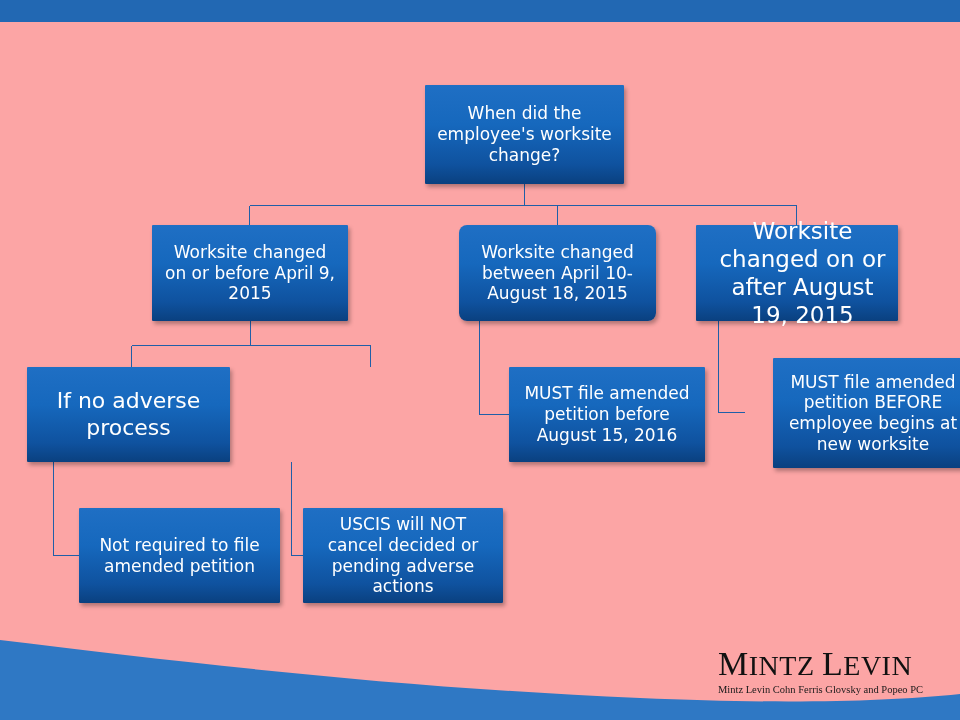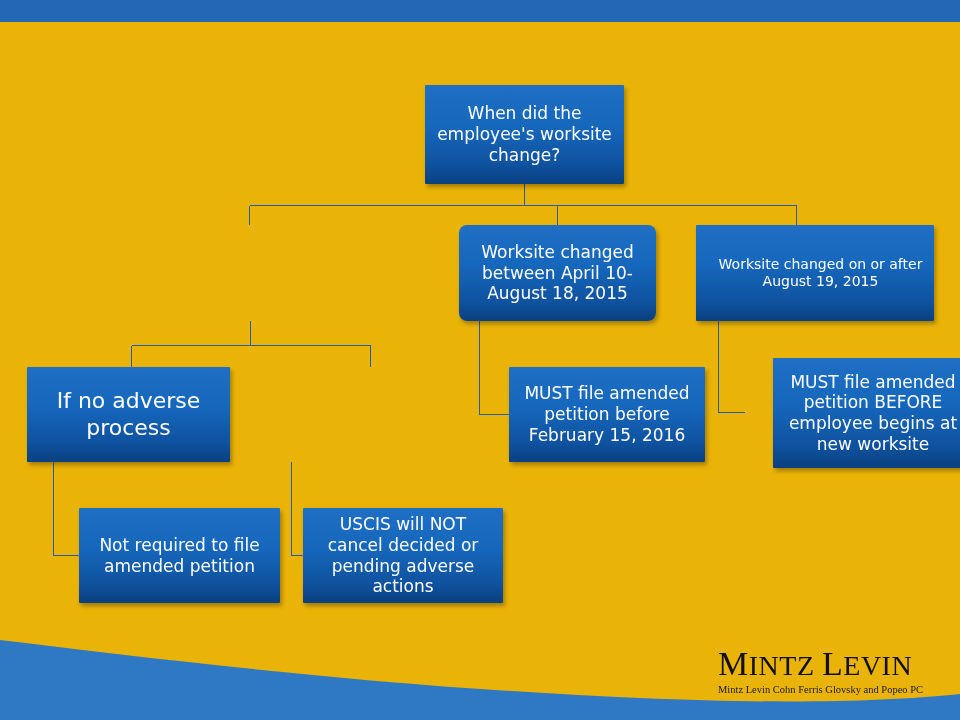--- a/index.html
+++ b/index.html
@@ -5,21 +5,21 @@
   html, body {
     margin: 0;
     padding: 0;
     background: #ffffff;
   }
   #slide {
     position: relative;
     width: 960px;
     height: 720px;
     overflow: hidden;
-    background: #eab308;
+    background: #fca5a5;
     font-family: "DejaVu Sans", sans-serif;
   }
 
   
   .top-bar {
     position: absolute;
     left: 0; top: 0;
     width: 960px; height: 22px;
     background: #2268b3;
   }
@@ -54,21 +54,21 @@
     border-radius: 1px;
   }
   .node span {
     display: block;
     width: 100%;
   }
 
   .n-root   { left:425px; top:85px;  width:199px; height:99px;  font-size:17px; }
   .n-l2a    { left:152px; top:225px; width:196px; height:96px;  font-size:17px; }
   .n-l2b    { left:459px; top:225px; width:197px; height:96px;  font-size:17px;border-radius:8px; }
-  .n-l2c    { left:696px; top:225px; width:238px; height:96px;  font-size:14px;padding-left:20px; }
+  .n-l2c    { left:696px; top:225px; width:202px; height:96px;  font-size:23px;padding-left:20px; }
   .n-l3a    { left:27px;  top:367px; width:203px; height:95px;  font-size:22px; }
   .n-l3b    { left:271px; top:367px; width:197px; height:95px;  font-size:17px; }
   .n-l3c    { left:509px; top:367px; width:196px; height:95px;  font-size:17px; }
   .n-l3d    { left:773px; top:358px; width:200px; height:110px; font-size:17px; }
   .n-l4a    { left:79px;  top:508px; width:201px; height:95px;  font-size:17px; }
   .n-l4b    { left:303px; top:508px; width:200px; height:95px;  font-size:17px; }
 
   
   .logo {
     position: absolute;
@@ -127,32 +127,35 @@
 
       <path d="M291.5,462 L291.5,555.5"></path>
       <path d="M291.5,555.5 L303,555.5"></path>
     </g>
   </svg>
 
   <div class="node n-root">
     <span>When did the employee's worksite change?</span>
   </div>
 
+  <div class="node n-l2a">
+    <span>Worksite changed on or before April 9, 2015</span>
+  </div>
   <div class="node n-l2b">
     <span>Worksite changed between April 10-August 18, 2015</span>
   </div>
   <div class="node n-l2c">
     <span>Worksite changed on or after August 19, 2015</span>
   </div>
 
   <div class="node n-l3a">
     <span>If no adverse process</span>
   </div>
   <div class="node n-l3c">
-    <span>MUST file amended petition before February 15, 2016</span>
+    <span>MUST file amended petition before August 15, 2016</span>
   </div>
   <div class="node n-l3d">
     <span>MUST file amended petition BEFORE employee begins at new worksite</span>
   </div>
 
   <div class="node n-l4b">
     <span>USCIS will NOT cancel decided or pending adverse actions</span>
   </div>
   <div class="node n-l4a">
     <span>Not required to file amended petition</span>

